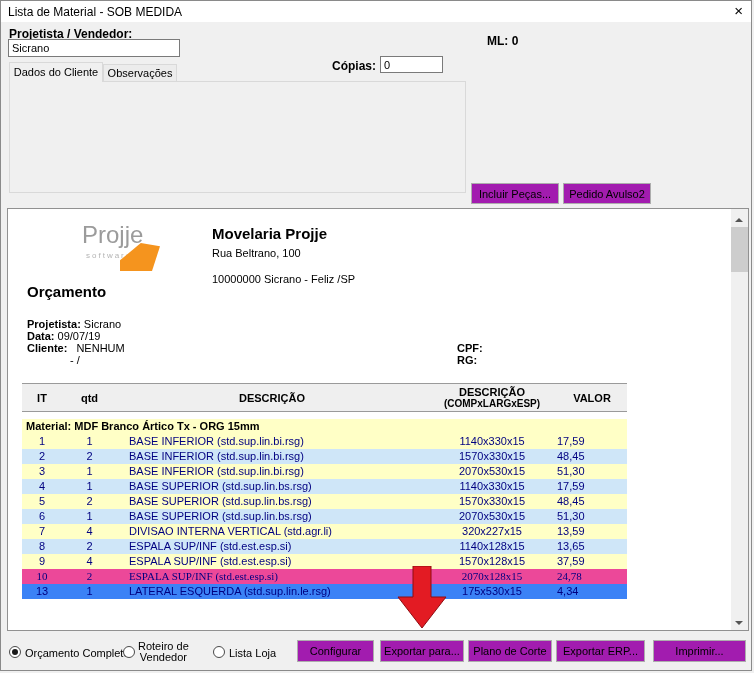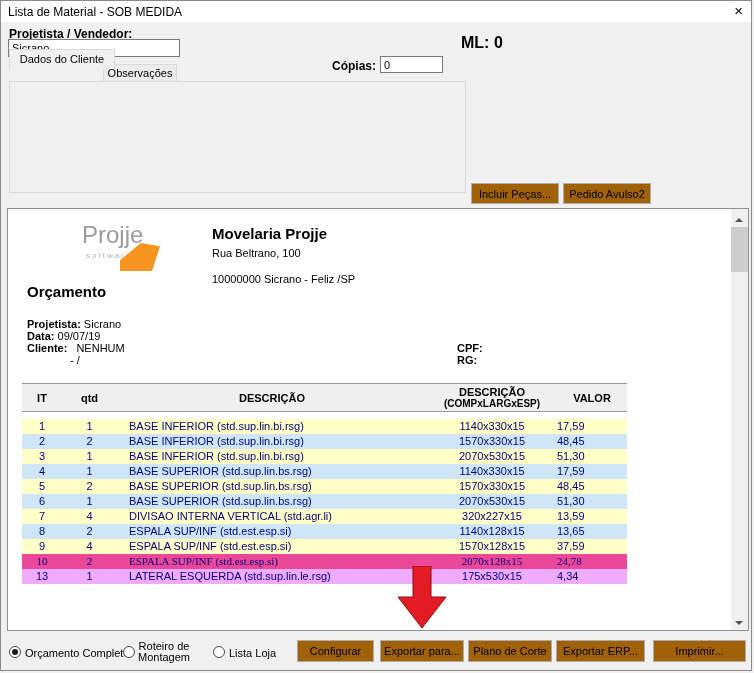--- a/index.html
+++ b/index.html
@@ -4,35 +4,35 @@
 <style>
   *{box-sizing:border-box;margin:0;padding:0;}
   html,body{width:754px;height:673px;}
   body{position:relative;width:752px;height:671px;border:1px solid #8a8a8a;
        font-family:"Liberation Sans",sans-serif;background:#f0f0f0;overflow:hidden;}
   .abs{position:absolute;}
   .lbl{font-size:11px;color:#000;white-space:nowrap;text-align:center;}
   .bold{font-weight:bold;}
   .tbox{position:absolute;background:#fff;border:1px solid #7a7a7a;font-size:11px;
         padding:0 3px;font-family:inherit;height:18px;outline:none;}
-  .btn{position:absolute;background:#a16207;border:1px solid #adadad;font-size:11px;
+  .btn{position:absolute;background:#a21caf;border:1px solid #adadad;font-size:11px;
        font-family:inherit;text-align:center;cursor:default;padding:0;}
   
   [data-name="title-bar"]{left:0;top:0;width:752px;height:21px;background:#fff;}
   [data-name="window-title"]{left:7px;top:4px;font-size:12px;}
   [data-name="close-icon"]{right:10px;top:1px;font-size:15px;color:#000;cursor:default;}
   
   [data-name="projetista-label"]{left:8px;top:26px;font-size:12px;}
   [data-name="projetista-input"]{left:7px;top:38px;width:172px;}
-  [data-name="ml-label"]{left:460px;top:33px;font-size:16px;}
+  [data-name="ml-label"]{left:486px;top:33px;font-size:12px;}
   [data-name="copias-label"]{left:331px;top:58px;font-size:12px;}
   [data-name="copias-input"]{left:379px;top:55px;width:63px;height:17px;}
   .tab{position:absolute;text-align:center;font-size:11px;background:#f0f0f0;
        border:1px solid #d9d9d9;cursor:default;}
-  [data-name="tab-dados"]{left:8px;top:48px;width:106px;height:20px;line-height:19px;
+  [data-name="tab-dados"]{left:8px;top:61px;width:94px;height:20px;line-height:19px;
        border-bottom:none;z-index:2;}
   [data-name="tab-observacoes"]{left:102px;top:63px;width:74px;height:18px;line-height:17px;background:#ececec;}
   [data-name="client-panel"]{left:8px;top:80px;width:457px;height:112px;
        border:1px solid #d9d9d9;background:#f0f0f0;z-index:1;}
   
   .combo{position:absolute;background:#fff;border:1px solid #7a7a7a;height:18px;font-size:11px;}
   .combo .txt{position:absolute;left:3px;top:2px;}
   .combo .dd{position:absolute;right:0;top:0;width:16px;height:16px;background:#f0f0f0;
        border-left:1px solid #c9c9c9;}
   .combo .dd::after{content:"";position:absolute;left:4px;top:6px;border:4px solid transparent;
@@ -174,20 +174,23 @@
           <div data-name="col-header-dim-line1">DESCRIÇÃO</div>
           <div class="dim2" data-name="col-header-dim-line2">(COMPxLARGxESP)</div>
         </td>
         <td data-name="col-header-valor">VALOR</td>
       </tr>
     </thead>
     <tbody data-name="material-table-body">
       <tr class="spacer-row" data-name="table-spacer-row">
           <td colspan="5"></td>
         </tr>
+      <tr data-name="material-header-row">
+        <td colspan="5" data-name="material-header-label" style="background: rgb(255, 255, 198);">Material: MDF Branco Ártico Tx - ORG 15mm</td>
+      </tr>
     <tr data-name="table-row" style="background: rgb(255, 255, 198);">
           <td class="col-it" data-name="cell-it">1</td>
           <td class="col-qtd" data-name="cell-qtd">1</td>
           <td class="col-desc" data-name="cell-desc">BASE INFERIOR (std.sup.lin.bi.rsg)</td>
           <td class="col-dim" data-name="cell-dim">1140x330x15</td>
           <td class="col-valor" data-name="cell-valor">17,59</td>
         </tr>
         <tr data-name="table-row" style="background: rgb(207, 230, 248);">
           <td class="col-it" data-name="cell-it">2</td>
           <td class="col-qtd" data-name="cell-qtd">2</td>
@@ -244,21 +247,21 @@
           <td class="col-dim" data-name="cell-dim">1570x128x15</td>
           <td class="col-valor" data-name="cell-valor">37,59</td>
         </tr>
         <tr data-name="table-row" style="background: #ec4899; font-family: Liberation Serif, serif;">
           <td class="col-it" data-name="cell-it">10</td>
           <td class="col-qtd" data-name="cell-qtd">2</td>
           <td class="col-desc" data-name="cell-desc">ESPALA SUP/INF (std.est.esp.si)</td>
           <td class="col-dim" data-name="cell-dim">2070x128x15</td>
           <td class="col-valor" data-name="cell-valor">24,78</td>
         </tr>
-        <tr data-name="table-row" style="background: #f0abfc;">
+        <tr data-name="table-row" style="background: #3b82f6;">
           <td class="col-it" data-name="cell-it">13</td>
           <td class="col-qtd" data-name="cell-qtd">1</td>
           <td class="col-desc" data-name="cell-desc">LATERAL ESQUERDA (std.sup.lin.le.rsg)</td>
           <td class="col-dim" data-name="cell-dim">175x530x15</td>
           <td class="col-valor" data-name="cell-valor">4,34</td>
         </tr>
       </tbody>
   </table>
 
   <div class="scrollbar" style="top:0;" data-name="preview-scrollbar">
@@ -275,21 +278,21 @@
 <svg class="abs" data-name="annotation-arrow-down-icon" width="50" height="62" viewBox="0 0 50 62">
   <path d="M16 0 H34 V31 H49 L25 62 L1 31 H16 Z" fill="#e31b23" stroke="#8f0d12" stroke-width="1"></path>
 </svg>
 
 <span class="radio selected" style="left:8px;top:645px;" data-name="radio-orcamento-completo"></span>
 <span class="abs lbl" style="left:24px;top:646px;" data-name="radio-orcamento-completo-label">Orçamento Completo</span>
 
 <span class="radio" style="left:122px;top:645px;" data-name="radio-roteiro-montagem"></span>
 <span class="abs lbl" style="left:137px;top:640px;line-height:11px;" data-name="radio-roteiro-montagem-label">
   <span data-name="radio-roteiro-line1">Roteiro de</span><br>
-  <span data-name="radio-roteiro-line2">Montagem</span>
+  <span data-name="radio-roteiro-line2">Vendedor</span>
 </span>
 
 <span class="radio" style="left:212px;top:645px;" data-name="radio-lista-loja"></span>
 <span class="abs lbl" style="left:228px;top:646px;" data-name="radio-lista-loja-label">Lista Loja</span>
 
 <button class="btn footer-btn" style="left:296px;width:77px;" data-name="configurar-button">Configurar</button>
 <button class="btn footer-btn" style="left:379px;width:84px;" data-name="exportar-para-button">Exportar para...</button>
 <button class="btn footer-btn" style="left:467px;width:84px;" data-name="plano-de-corte-button">Plano de Corte</button>
 <button class="btn footer-btn" style="left:555px;width:89px;" data-name="exportar-erp-button">Exportar ERP...</button>
 <button class="btn footer-btn" style="left:652px;width:93px;" data-name="imprimir-button">Imprimir...</button>

